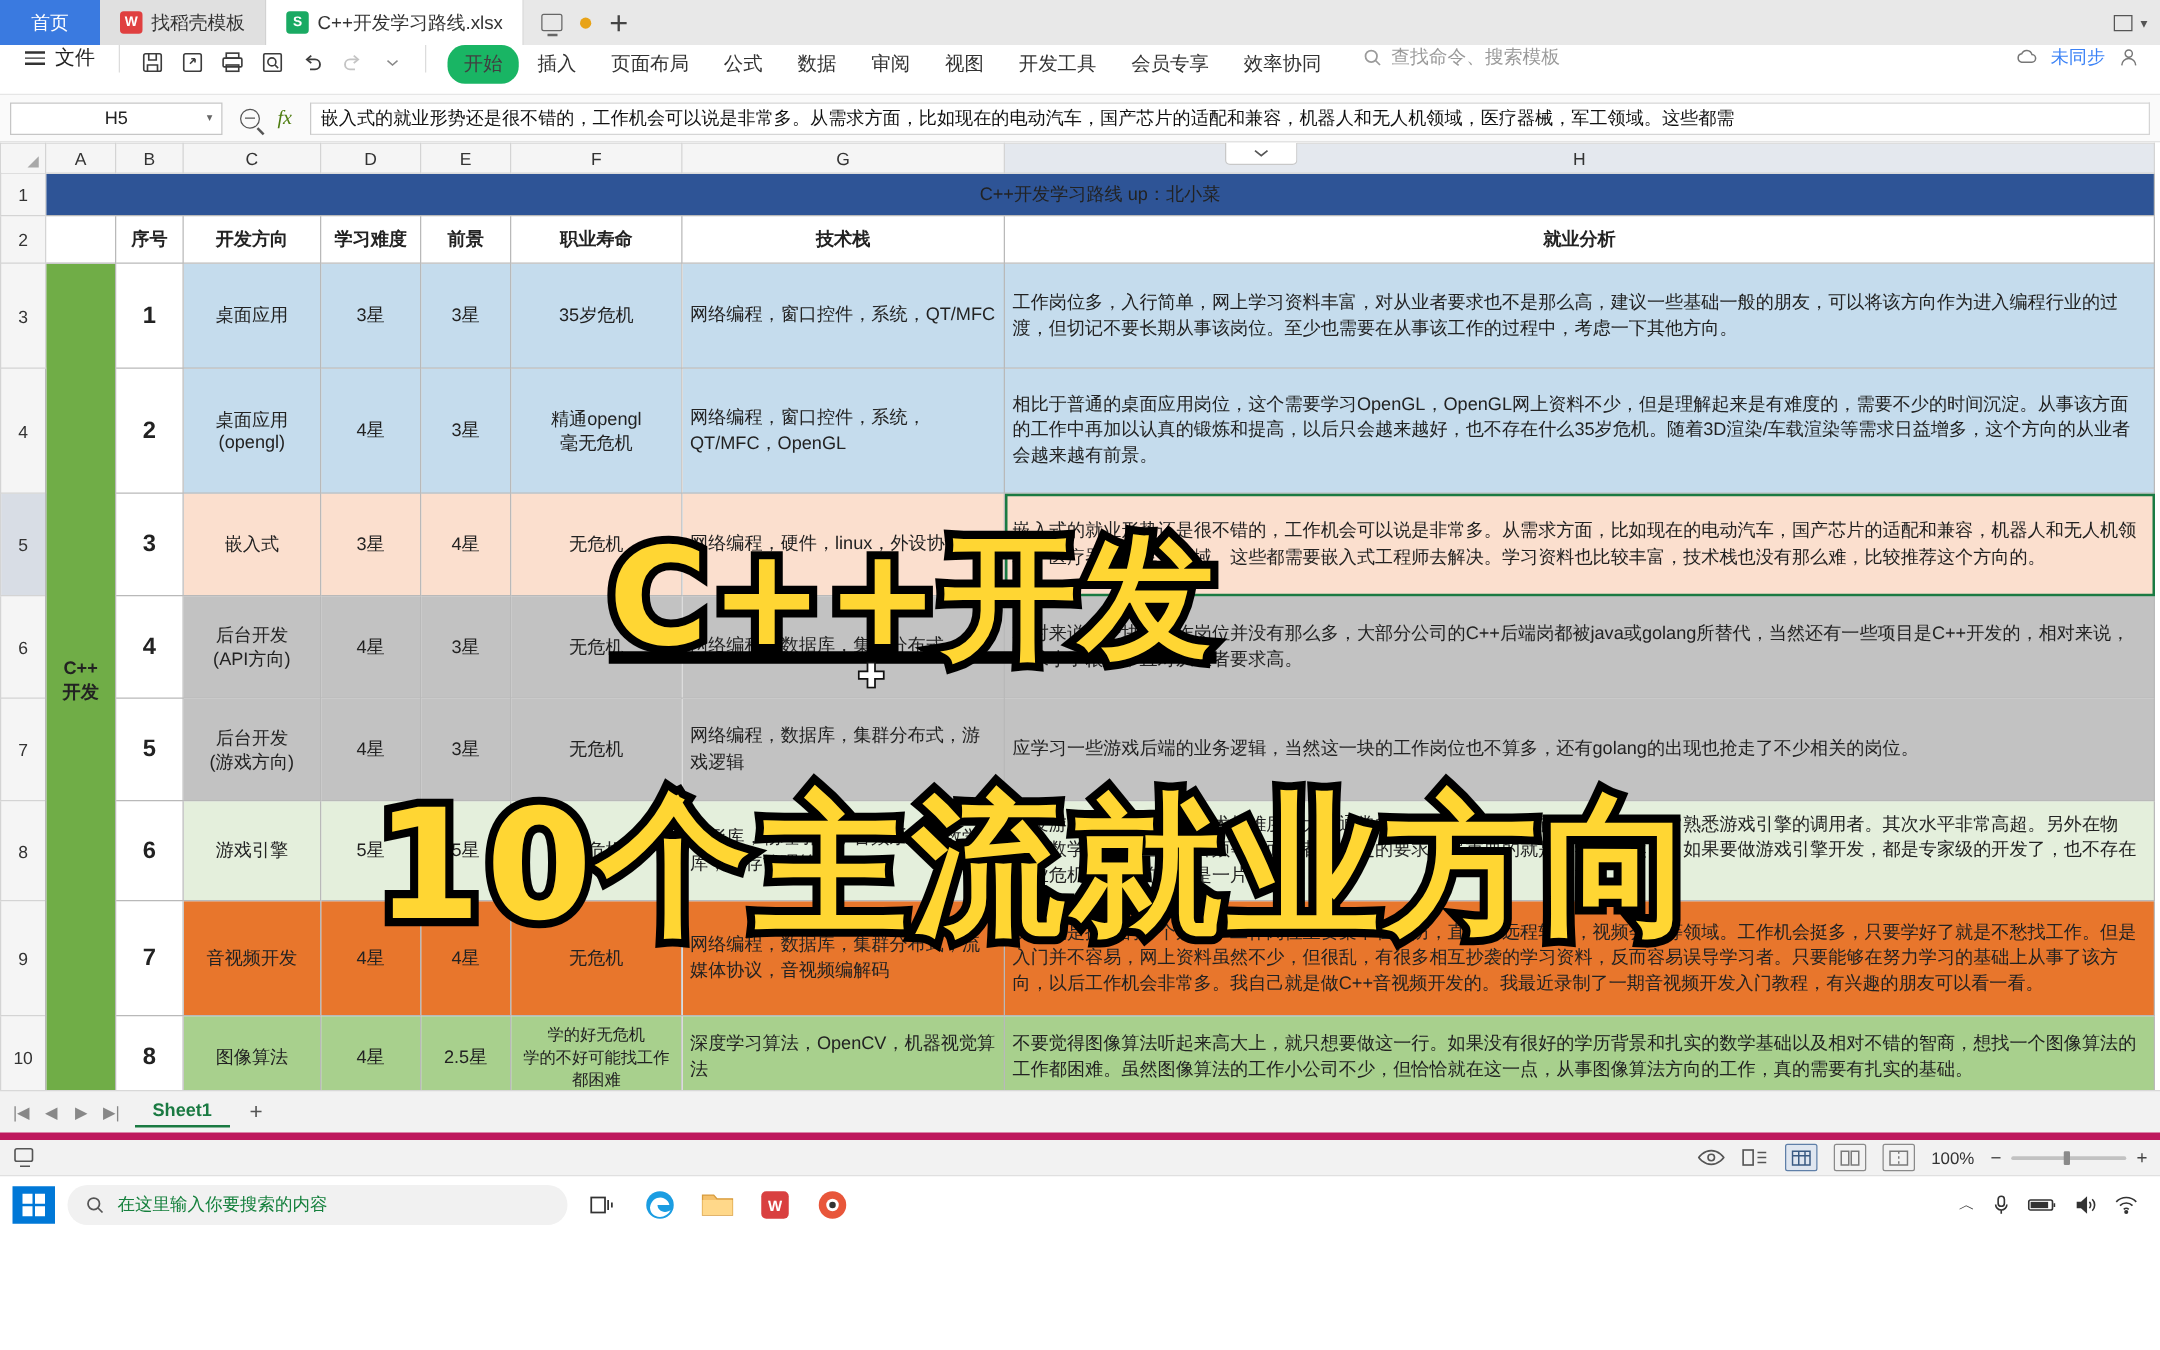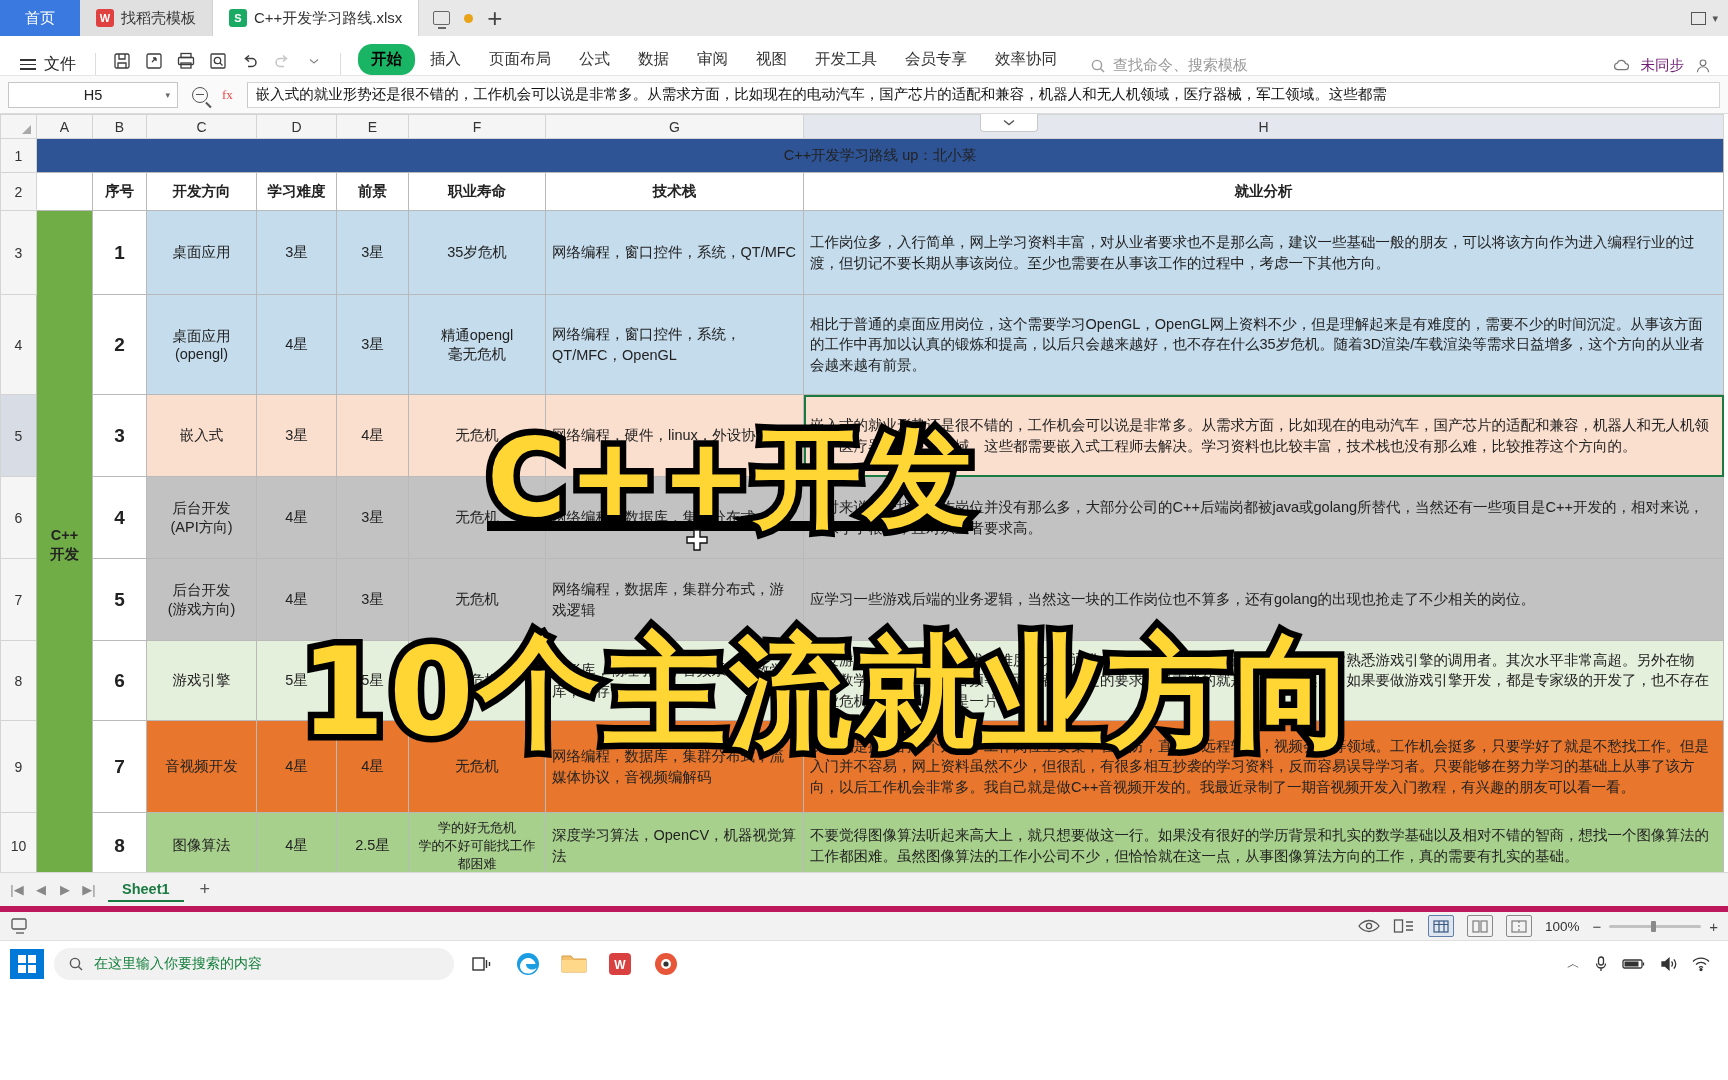--- a/index.html
+++ b/index.html
@@ -45,59 +45,59 @@
   .plus-ico { font-size: 26px; color: #444; line-height: 1; font-weight: 300; }
   .tabbar-far {
     margin-left: auto; display: flex; align-items: center;
     padding-right: 10px; gap: 6px;
   }
   .winbox { border: 1.6px solid #555; width: 15px; height: 13px; }
   .wincaret { font-size: 11px; color: #555; }
 
   
   .ribbon {
-    height: 40px; background: #fff; display: flex; align-items: flex-end;
+    height: 40px; background: #fff; display: flex; align-items: flex-start;
     padding: 0 12px; gap: 2px; border-bottom: 1px solid #e6e6e6;
   }
   .file-menu { display: flex; align-items: center; gap: 8px; font-size: 16px; color: #222; padding: 0 8px; }
   .hamb { display: inline-flex; flex-direction: column; gap: 3px; }
   .hamb i { display: block; width: 16px; height: 1.8px; background: #333; }
   .rb-sep { width: 1px; height: 22px; background: #dcdcdc; margin: 0 9px; }
   .qicon {
     width: 30px; height: 28px; display: flex; align-items: center; justify-content: center;
     color: #3c3c3c;
   }
   .qicon svg { display: block; }
   .rb-tabs { display: flex; align-items: center; gap: 2px; margin-left: 6px; }
   .rb-tab {
     font-size: 15.5px; color: #333; padding: 5px 13px; border-radius: 14px; white-space: nowrap;
   }
-  .rb-tab.active { background: #19b564; color: #000000; font-weight: 700; }
+  .rb-tab.active { background: #19b564; color: #404040; font-weight: 400; }
   .rb-search {
     display: flex; align-items: center; gap: 7px; margin-left: 18px;
     font-size: 15px; color: #9a9a9a; white-space: nowrap;
   }
-  .rb-right { margin-left: auto; display: flex; align-items: center; gap: 10px; font-size: 14.5px; color: #701a75; padding-right: 4px;}
+  .rb-right { margin-left: auto; display: flex; align-items: center; gap: 10px; font-size: 14.5px; color: #3b82f6; padding-right: 4px;}
 
   
   .fbar {
     height: 38px; background: #fafafa; display: flex; align-items: center;
     padding: 0 8px; border-bottom: 1px solid #dcdcdc; gap: 0;
   }
   .namebox {
     width: 170px; height: 26px; border: 1px solid #c6c6c6; background: #fff;
     display: flex; align-items: center; justify-content: center; position: relative;
     font-size: 14.5px; color: #222;
   }
   .namebox .caret { position: absolute; right: 7px; font-size: 9px; color: #666; }
   .fbar-icons { display: flex; align-items: center; gap: 14px; padding: 0 14px; }
   .mag { width: 16px; height: 16px; border: 1.8px solid #555; border-radius: 50%; position: relative; }
   .mag::after { content:""; position:absolute; right:-5px; bottom:-4px; width:7px; height:1.8px; background:#555; transform: rotate(45deg); }
   .mag::before { content:""; position:absolute; left:3px; top:6px; width:8px; height:1.6px; background:#555; }
-  .fx { font-family: "Liberation Serif", serif; font-size: 13px; color: #ef4444; }
+  .fx { font-style: italic; font-family: "Liberation Serif", serif; font-size: 16px; color: #4d7c0f; }
   .finput {
     flex: 1; height: 26px; border: 1px solid #d5d5d5; border-left: 1px solid #c9c9c9;
     background: #fff; display: flex; align-items: center; padding: 0 8px;
     font-size: 14.5px; color: #111; font-family: "Liberation Serif","DejaVu Serif",serif;
     overflow: hidden; white-space: nowrap;
   }
 
   
   .gridwrap { position: relative; height: 758px; overflow: hidden; background: #fff; }
   table.grid { border-collapse: collapse; table-layout: fixed; }

